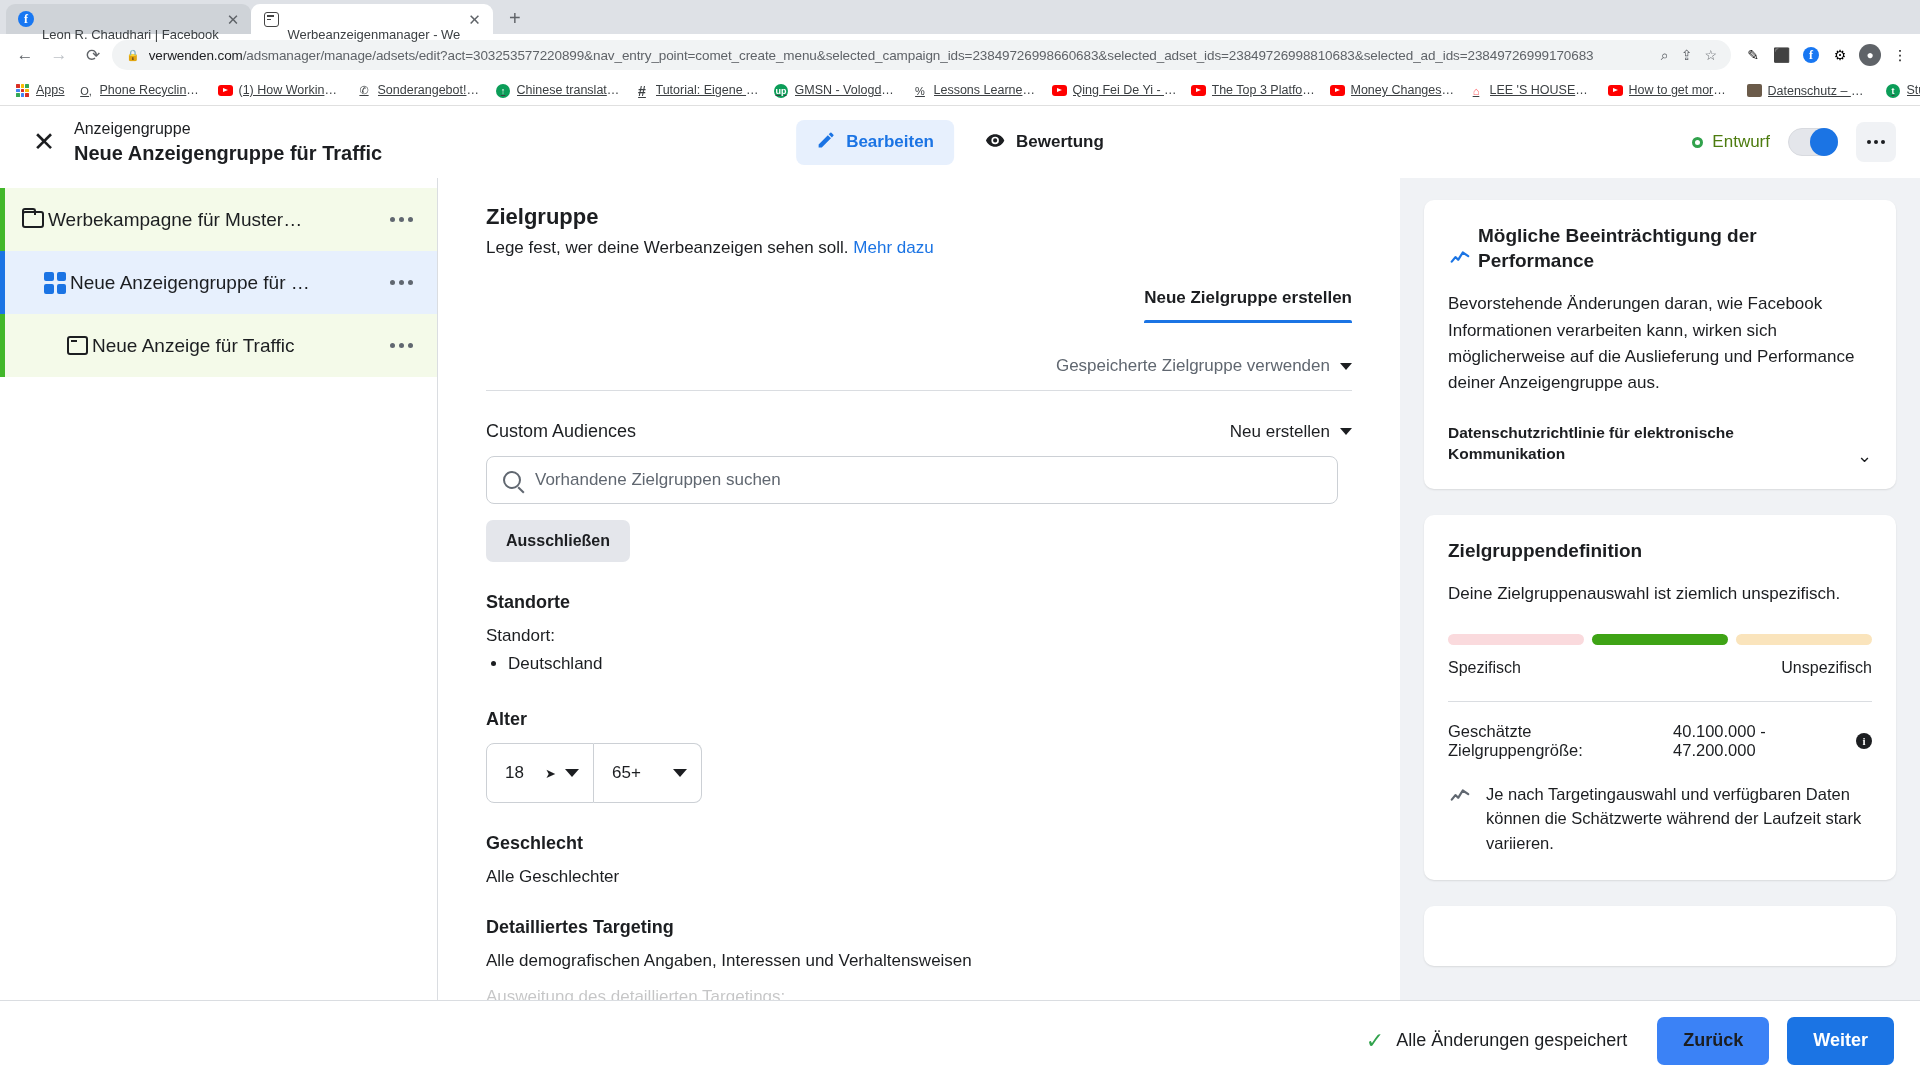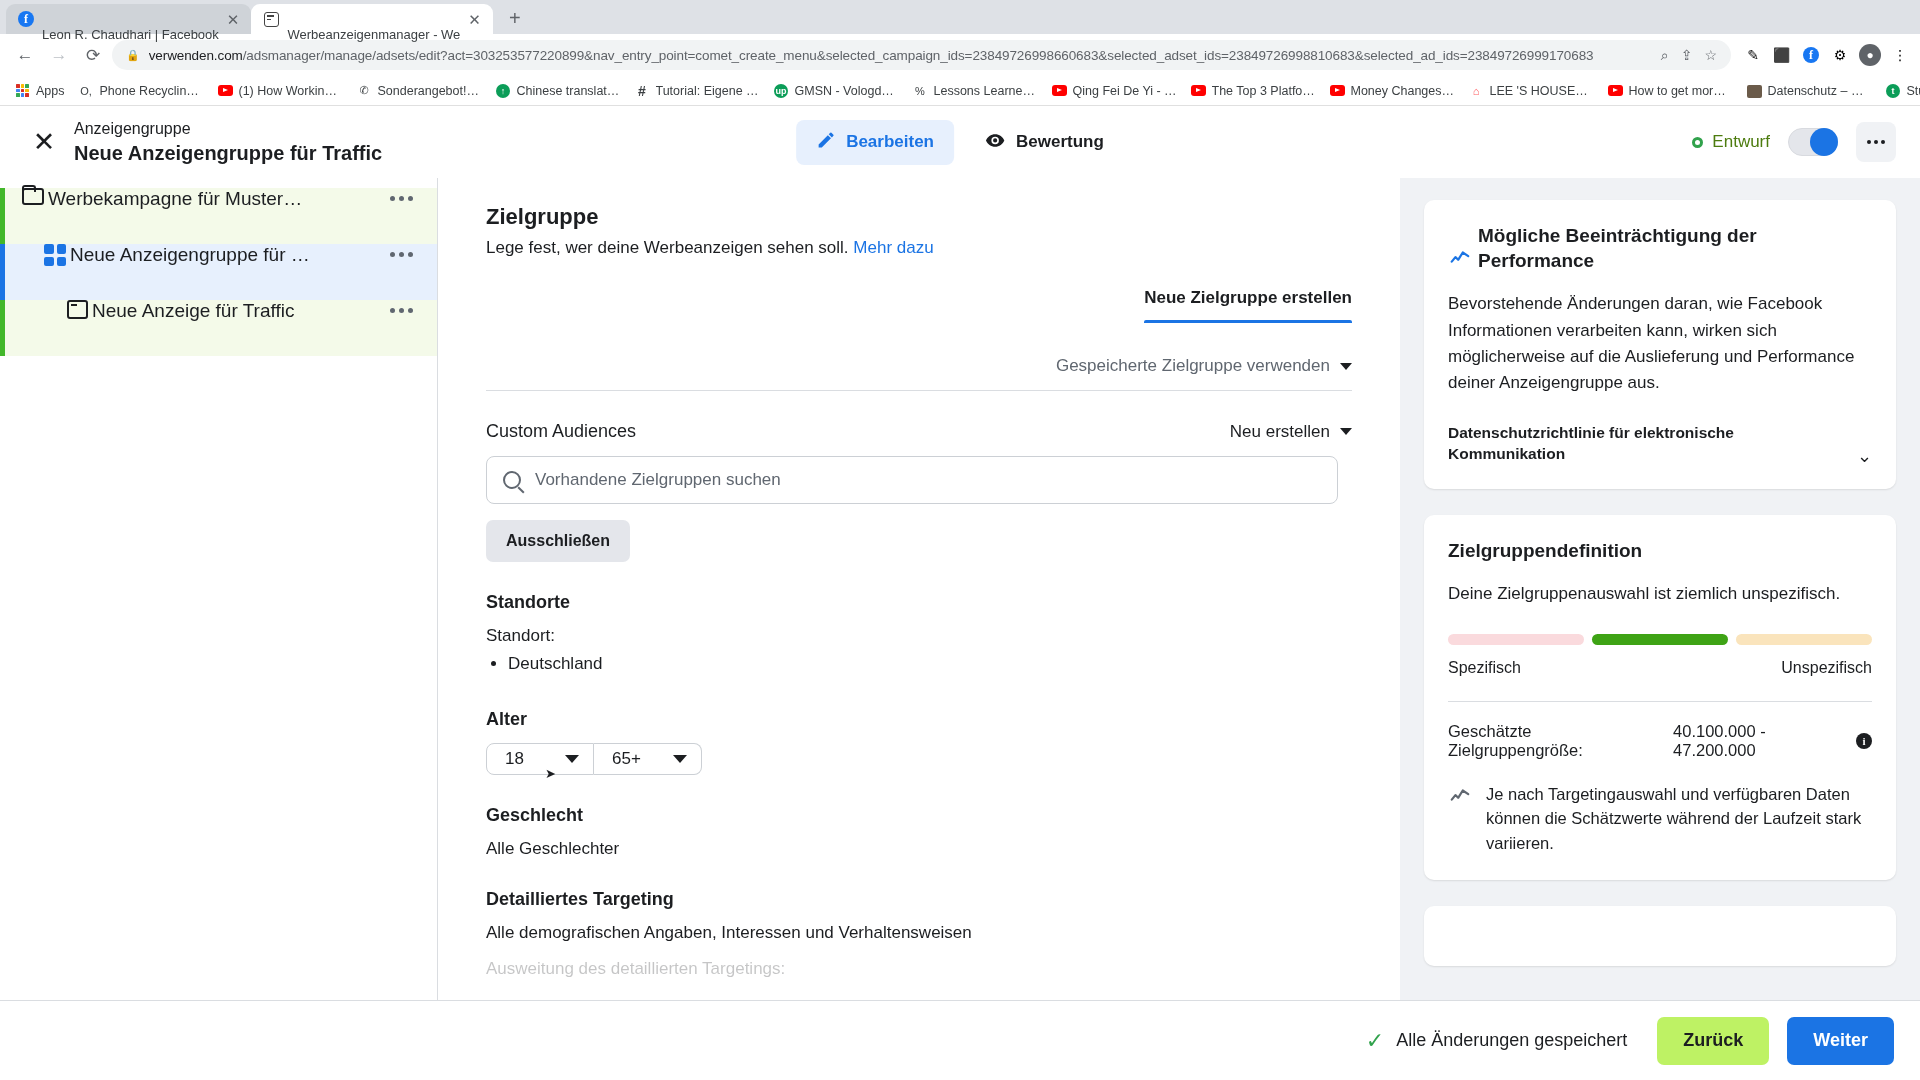--- a/index.html
+++ b/index.html
@@ -84,22 +84,22 @@
     width: 22px; height: 22px; border-radius: 50%; background: #5f6368; color: #fff;
     display:flex; align-items:center; justify-content:center; font-size: 12px;
   }
 
   .bookmarks {
     height: 30px; background: #fff; display: flex; align-items: center;
     gap: 0px; padding: 0 8px; flex: 0 0 30px; border-bottom: 1px solid #e0e0e0;
     overflow: hidden; position: relative;
   }
   .bm {
-    display: flex; align-items: flex-end; gap: 6px; padding: 3px 7px;
-    font-size: 12.5px; color: #3c4043; white-space: nowrap; border-radius: 4px; flex: 0 0 auto;
+    display: flex; align-items: flex-start; gap: 6px; padding: 3px 7px;
+    font-size: 12.5px; color: #3c4043; white-space: nowrap; border-radius: 4px; flex: 0 0 auto; text-decoration: underline;
   }
   .bm-ico { width: 15px; height: 15px; flex: 0 0 15px; display:flex; align-items:center; justify-content:center; font-size: 11px; }
   .bm-label { max-width: 104px; overflow: hidden; text-overflow: ellipsis; white-space: nowrap; }
   .yt { width: 15px; height: 11px; background: #ff0000; border-radius: 3px; position: relative; }
   .yt::after {
     content:""; position:absolute; left: 5.5px; top: 2.8px;
     border-left: 5px solid #fff; border-top: 2.8px solid transparent; border-bottom: 2.8px solid transparent;
   }
   .grid-ico { width: 13px; height: 13px; display:grid; grid-template-columns: repeat(3,1fr); gap:1px; }
   .grid-ico i { background: #d93025; border-radius: 0.5px; }
@@ -157,21 +157,21 @@
   .kebab-btn i { width: 4px; height: 4px; border-radius: 50%; background: #1c1e21; display:block; }
 
   .app-body { flex: 1; display: flex; min-height: 0; background: #f0f2f5; }
 
   
   .sidebar {
     width: 438px; flex: 0 0 438px; background: #fff; border-right: 1px solid #dadde1;
     padding-top: 10px; overflow: hidden;
   }
   .side-item {
-    height: 56px; display: flex; align-items: flex-start; padding-right: 16px;
+    height: 63px; display: flex; align-items: center; padding-right: 16px;
     position: relative; font-size: 19px; color: #1c1e21;
   }
   .side-item .bar { position: absolute; left: 0; top: 0; bottom: 0; width: 5px; }
   .side-item.campaign { background: #f4fae9; }
   .side-item.campaign .bar { background: #42b72a; }
   .side-item.adset { background: #e7f0fd; }
   .side-item.adset .bar { background: #1b74e4; }
   .side-item.ad { background: #f4fae9; }
   .side-item.ad .bar { background: #42b72a; }
   .side-ico { width: 30px; display: flex; align-items: center; justify-content: center; flex: 0 0 30px; }
@@ -229,21 +229,21 @@
   }
 
   .h-block { margin-top: 30px; }
   .h-label { font-size: 18px; font-weight: 700; color: #1c1e21; }
   .plain { font-size: 17px; color: #1c1e21; margin-top: 13px; }
   .bullets { margin-top: 4px; padding-left: 22px; }
   .bullets li { font-size: 17px; color: #1c1e21; line-height: 1.7; }
 
   .age-row { display: flex; margin-top: 13px; }
   .sel {
-    height: 32px; border: 1px solid #ccd0d5; display: flex; align-items: center;
+    height: 60px; border: 1px solid #ccd0d5; display: flex; align-items: center;
     justify-content: space-between; padding: 0 14px 0 18px; font-size: 17px; color: #1c1e21;
     min-width: 108px; gap: 26px; position: relative;
   }
   .sel.first { border-radius: 8px 0 0 8px; }
   .sel.second { border-radius: 0 8px 8px 0; border-left: none; }
   .tri { width: 0; height: 0; border-left: 7px solid transparent; border-right: 7px solid transparent; border-top: 8px solid #1c1e21; }
   .cursor-arrow { position: absolute; left: 58px; top: 22px; font-size: 13px; color: #1c1e21; }
 
   .fade-text { font-size: 17px; color: #1c1e21; margin-top: 16px; opacity: 0.25; }
 
@@ -280,21 +280,21 @@
   .bottombar {
     height: 80px; flex: 0 0 80px; background: #fff; border-top: 1px solid #dadde1;
     display: flex; align-items: center; justify-content: flex-end; gap: 18px; padding: 0 26px;
   }
   .saved { display: flex; align-items: center; gap: 12px; font-size: 18px; color: #1c1e21; margin-right: 12px; }
   .check { color: #31a24c; font-size: 22px; line-height: 1; }
   .btn {
     height: 48px; padding: 0 26px; border-radius: 7px; display: flex; align-items: center;
     justify-content: center; font-size: 18px; font-weight: 700;
   }
-  .btn.sec { background: #bef264; color: #1c1e21; }
+  .btn.sec { background: #3b82f6; color: #1c1e21; }
   .btn.pri { background: #1b74e4; color: #fff; }
 </style>
 </head>
 <body>
 
 <div class="browser">
 
   <div class="tabstrip">
     <div class="tab inactive">
       <span class="tab-favicon">

